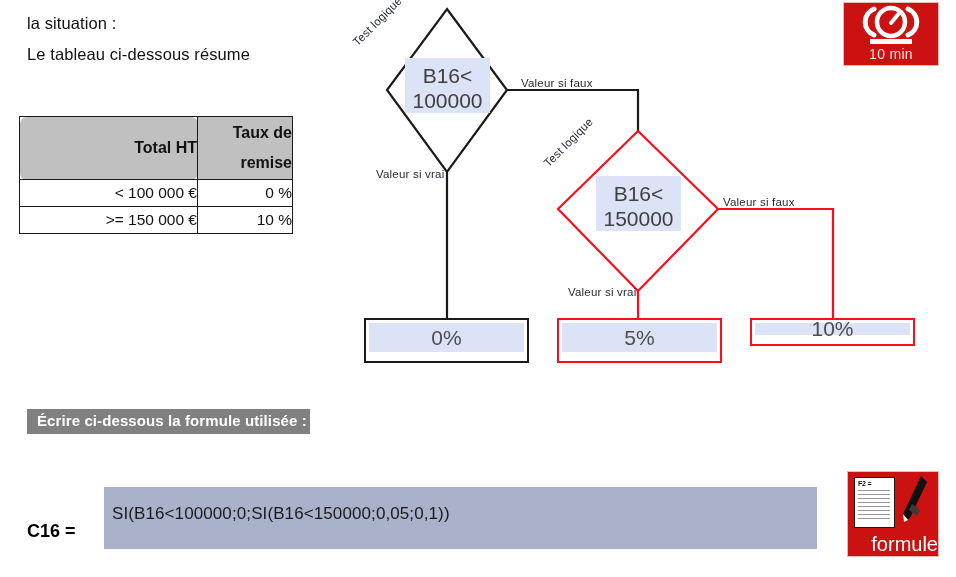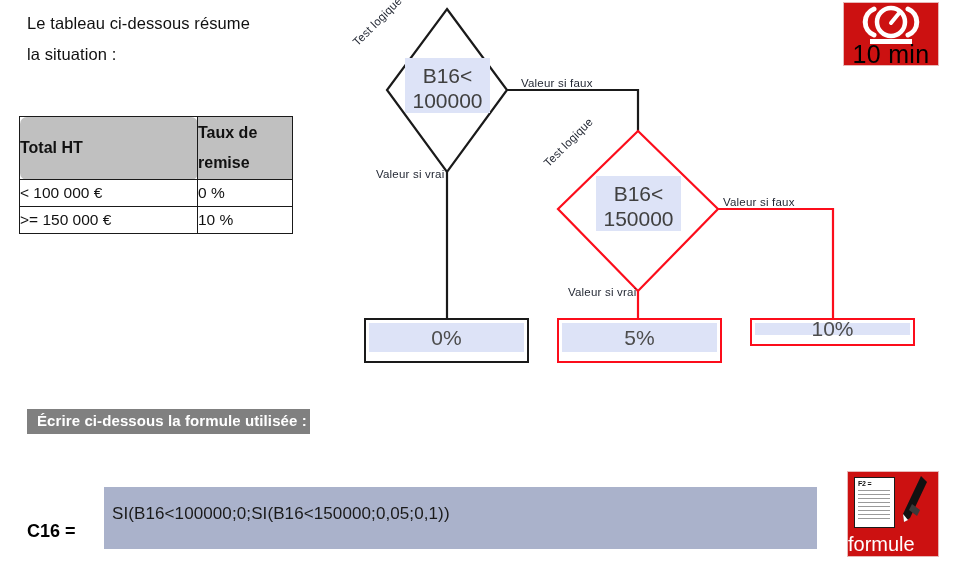--- a/index.html
+++ b/index.html
@@ -32,21 +32,21 @@
   #rates-table {
     position: absolute;
     left: 19px;
     top: 116px;
     border-collapse: collapse;
     table-layout: fixed;
   }
   #rates-table td, #rates-table th {
     border: 1px solid #1a1a1a;
     padding: 0;
-    text-align: left;
+    text-align: right;
     vertical-align: middle;
     font-size: 15.5px;
     color: #111111;
   }
   #rates-table .col-a { width: 177px; border-radius: 7px; }
   #rates-table .col-b { width: 94px; }
   #rates-table .hdr {
     background: #c0c0c0;
     font-weight: bold;
     font-size: 16px;
@@ -161,22 +161,22 @@
     border: 1px solid #e8b8b8;
     overflow: hidden;
   }
   #timer-badge .dial { position: absolute; left: 50%; top: 2px; transform: translateX(-50%); }
   #timer-label {
     position: absolute;
     left: 0;
     right: 0;
     bottom: -1px;
     text-align: center;
-    color: #000000;
-    font-size: 25px;
+    color: #e5e5e5;
+    font-size: 14px;
     line-height: 24px;
     letter-spacing: 0.3px;
   }
 
   #formula-badge {
     position: absolute;
     left: 847px;
     top: 471px;
     width: 90px;
     height: 84px;
@@ -205,32 +205,32 @@
     height: 1.5px;
     background: #9a9a9a;
     margin: 2.5px 4px 0 3px;
   }
   #formula-badge .pen { position: absolute; left: 48px; top: 2px; }
   #formula-badge-label {
     position: absolute;
     left: 0;
     right: 0;
     bottom: 1px;
-    text-align: left;
+    text-align: right;
     color: #ffffff;
     font-size: 20px;
     line-height: 22px;
   }
 </style>
 </head>
 <body>
 
 <div id="intro-text">
+  <div>la situation :</div>
   <div>Le tableau ci-dessous résume</div>
-  <div>la situation :</div>
 </div>
 
 <table id="rates-table">
   <tbody>
       <tr>
     <th class="col-a hdr">Total HT</th>
     <th class="col-b hdr">Taux de
 remise</th>
   </tr>
   <tr>

